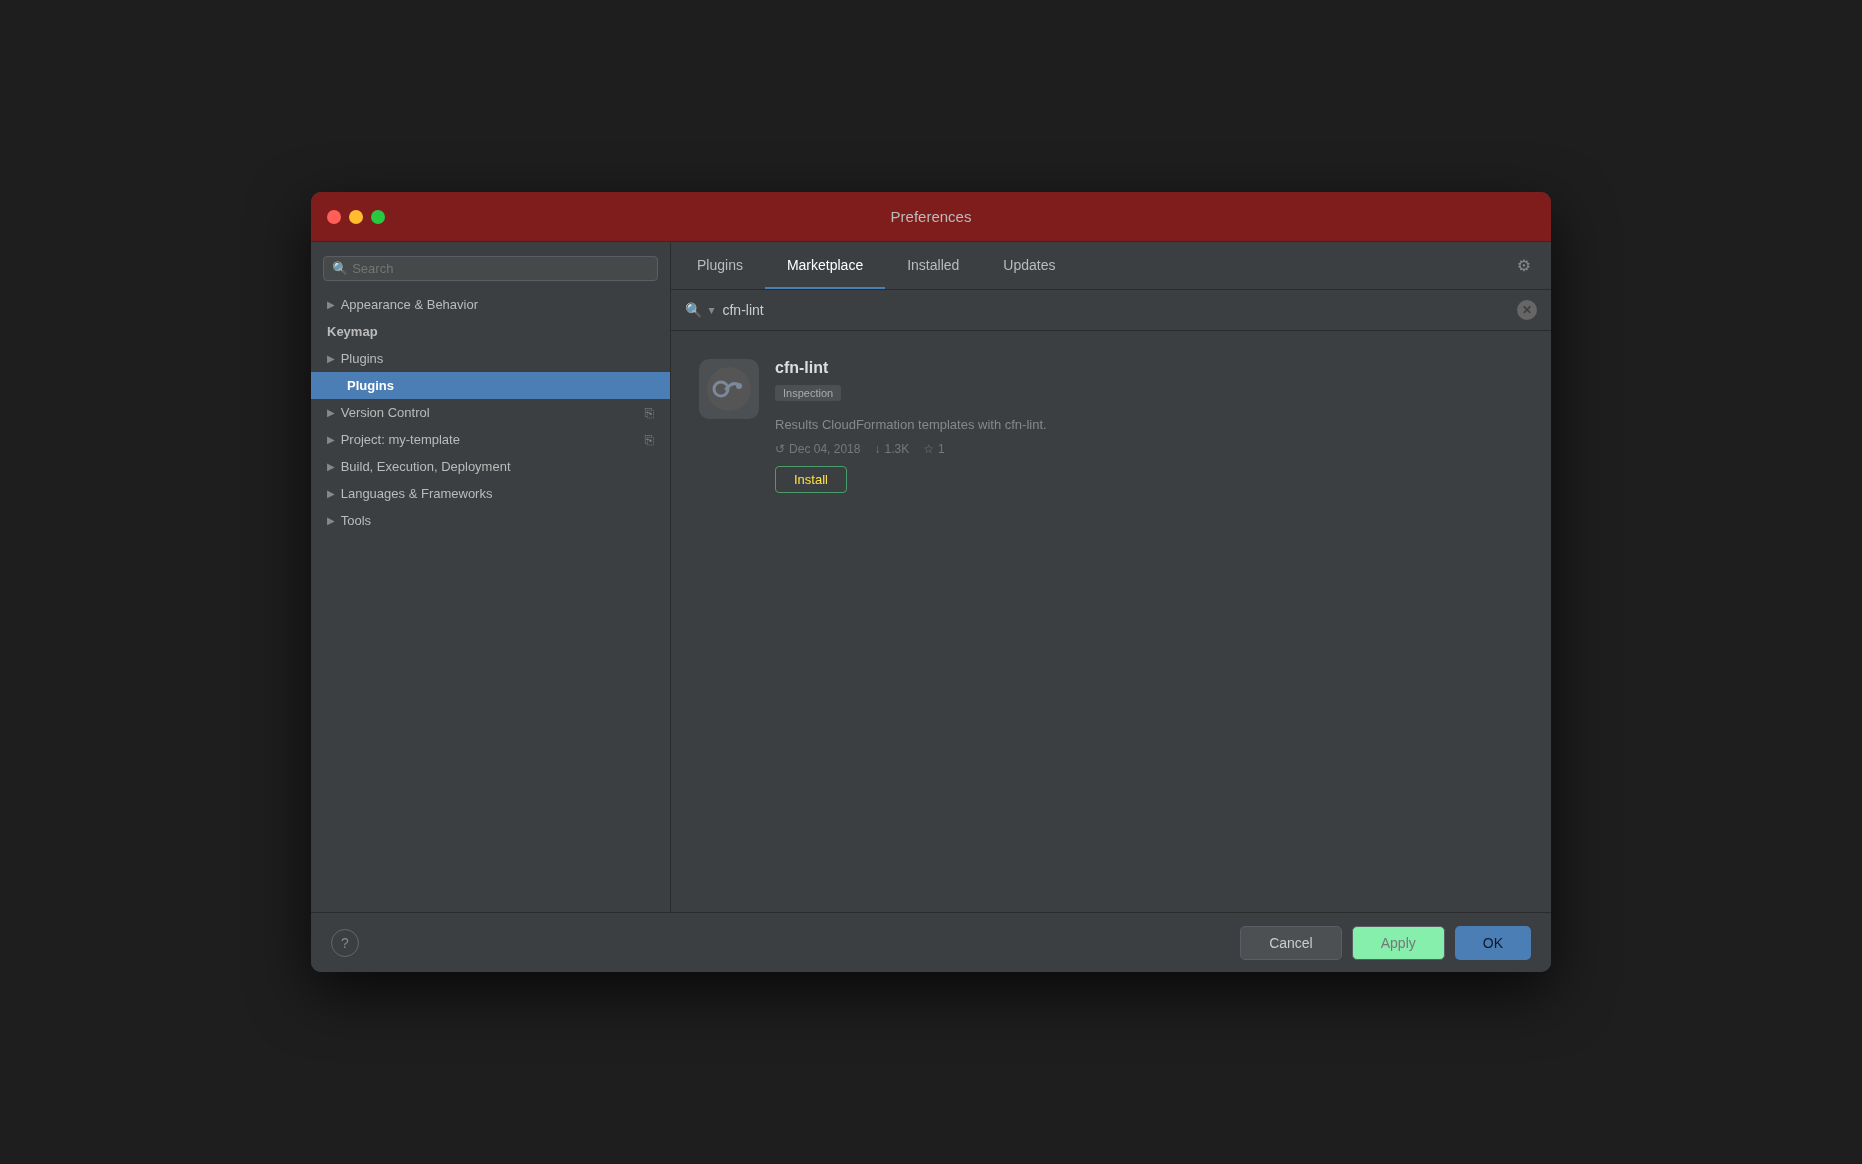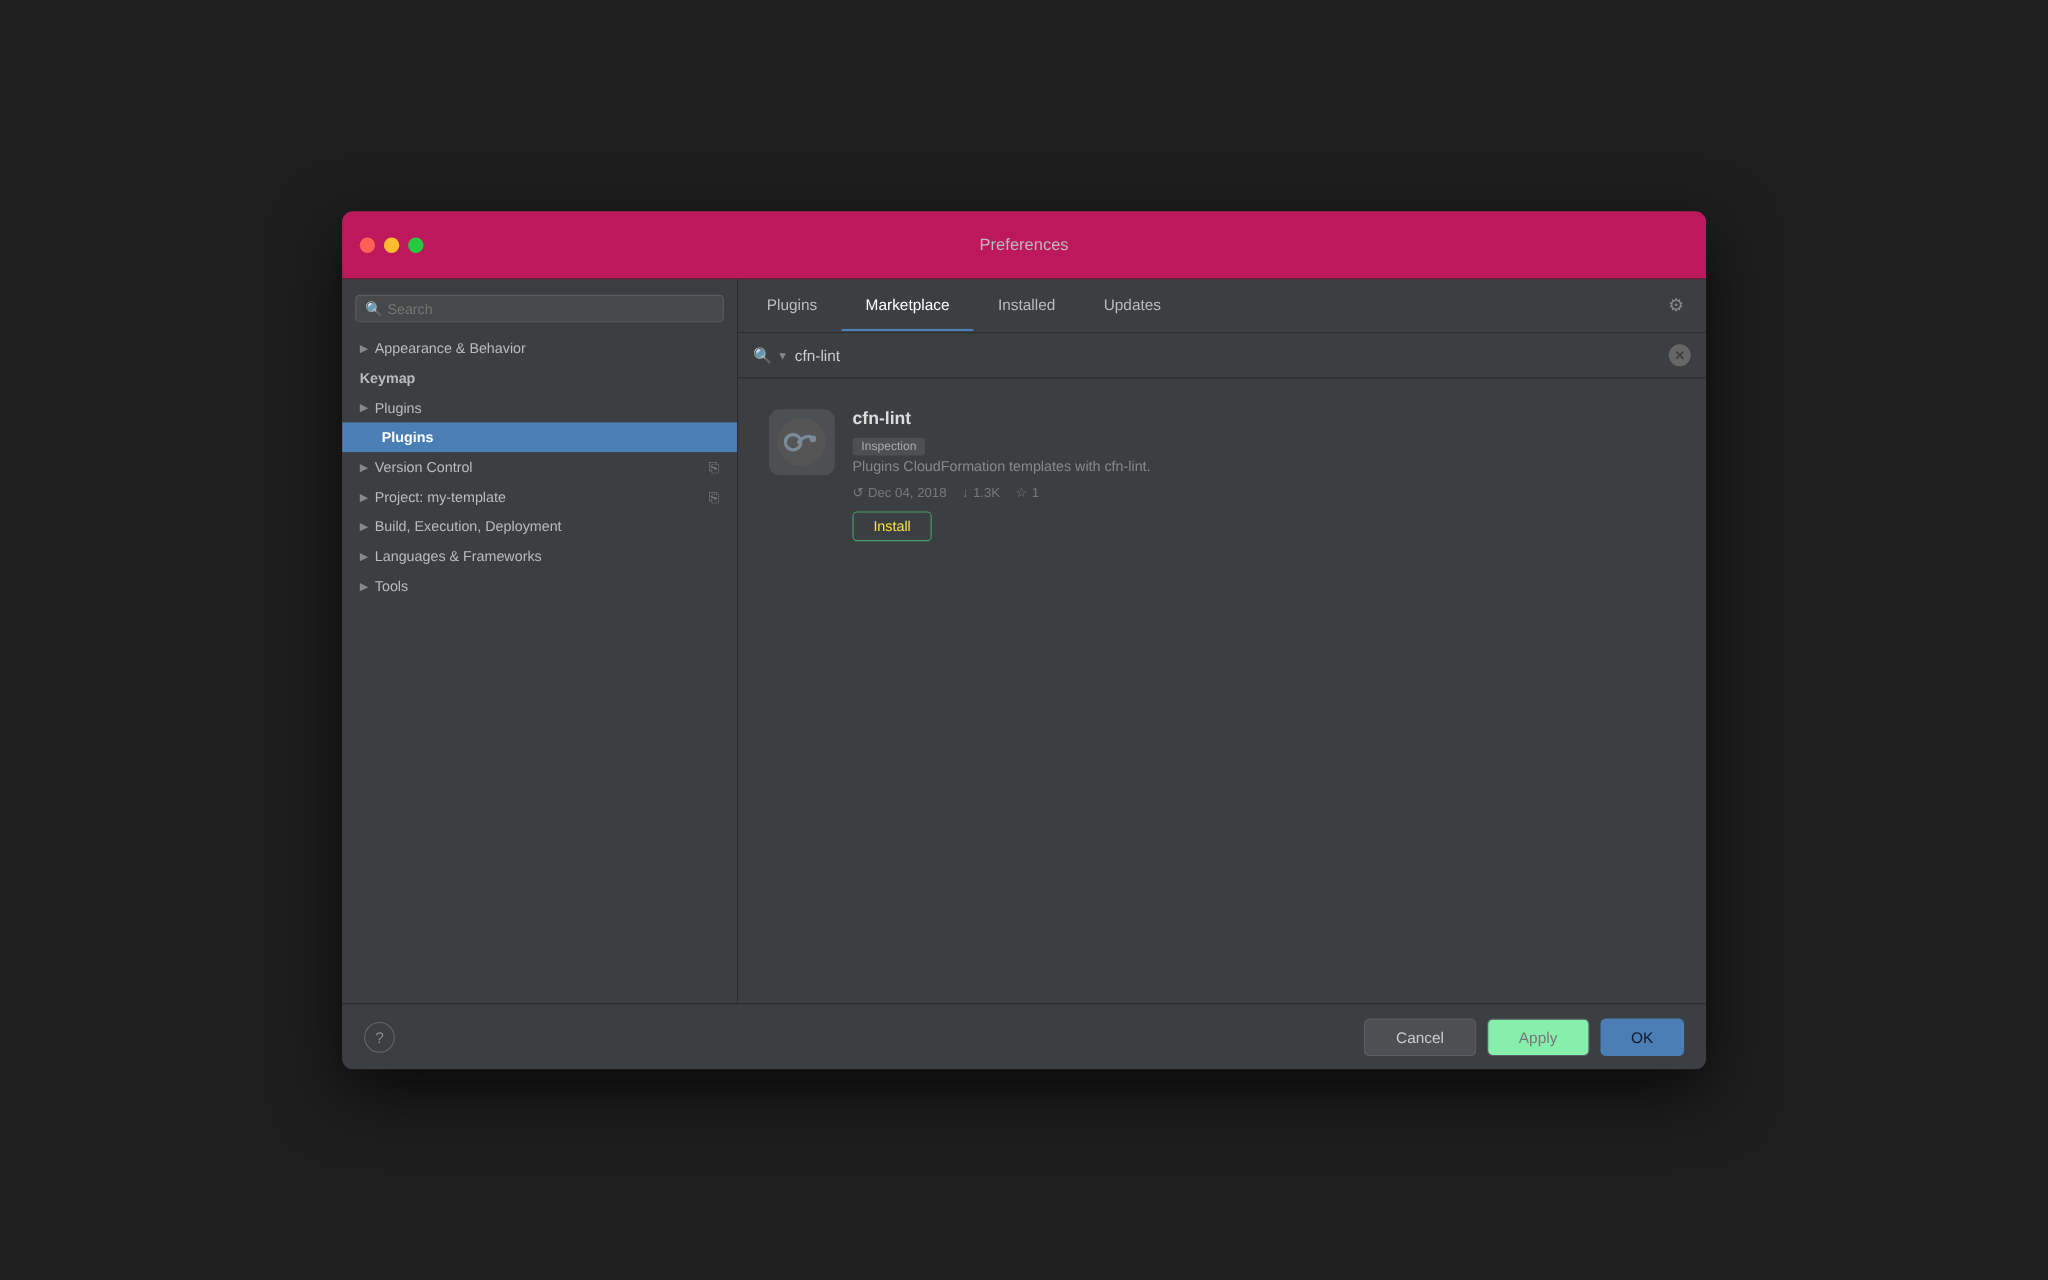--- a/index.html
+++ b/index.html
@@ -15,22 +15,22 @@
       width: 1240px;
       height: 780px;
       background: #3c3f41;
       border-radius: 10px;
       overflow: hidden;
       box-shadow: 0 20px 60px rgba(0,0,0,0.7);
       display: flex;
       flex-direction: column;
     }
     .titlebar {
-      background: #be185d;
-      height: 62px;
+      background: #7f1d1d;
+      height: 50px;
       display: flex;
       align-items: center;
       justify-content: center;
       position: relative;
       border-bottom: 1px solid #2b2b2b;
       flex-shrink: 0;
     }
     .titlebar-buttons {
       position: absolute;
       left: 16px;
@@ -226,21 +226,21 @@
       font-weight: 600;
       margin-bottom: 6px;
     }
     .plugin-tag {
       display: inline-block;
       background: #4c5052;
       color: #aaaaaa;
       font-size: 11px;
       padding: 2px 8px;
       border-radius: 3px;
-      margin-bottom: 1px;
+      margin-bottom: 15px;
     }
     .plugin-desc {
       color: #888888;
       font-size: 13px;
       line-height: 1.4;
       margin-bottom: 8px;
     }
     .plugin-meta {
       display: flex;
       align-items: center;
@@ -405,21 +405,21 @@
             <svg viewBox="0 0 52 52" xmlns="http://www.w3.org/2000/svg">
               <circle cx="26" cy="26" r="22" fill="#555"></circle>
               <circle cx="18" cy="26" r="7" fill="none" stroke="#7a8a9a" stroke-width="3"></circle>
               <path d="M23 26 Q30 18 36 22" fill="none" stroke="#7a8a9a" stroke-width="3" stroke-linecap="round"></path>
               <circle cx="36" cy="23" r="3" fill="#7a8a9a"></circle>
             </svg>
           </div>
           <div class="plugin-info">
             <div class="plugin-name">cfn-lint</div>
             <div class="plugin-tag">Inspection</div>
-            <div class="plugin-desc">Plugins CloudFormation templates with cfn-lint.</div>
+            <div class="plugin-desc">Results CloudFormation templates with cfn-lint.</div>
             <div class="plugin-meta">
               <span>
                 <span>↺</span>
                 <span>Dec 04, 2018</span>
               </span>
               <span>
                 <span>↓</span>
                 <span>1.3K</span>
               </span>
               <span>

